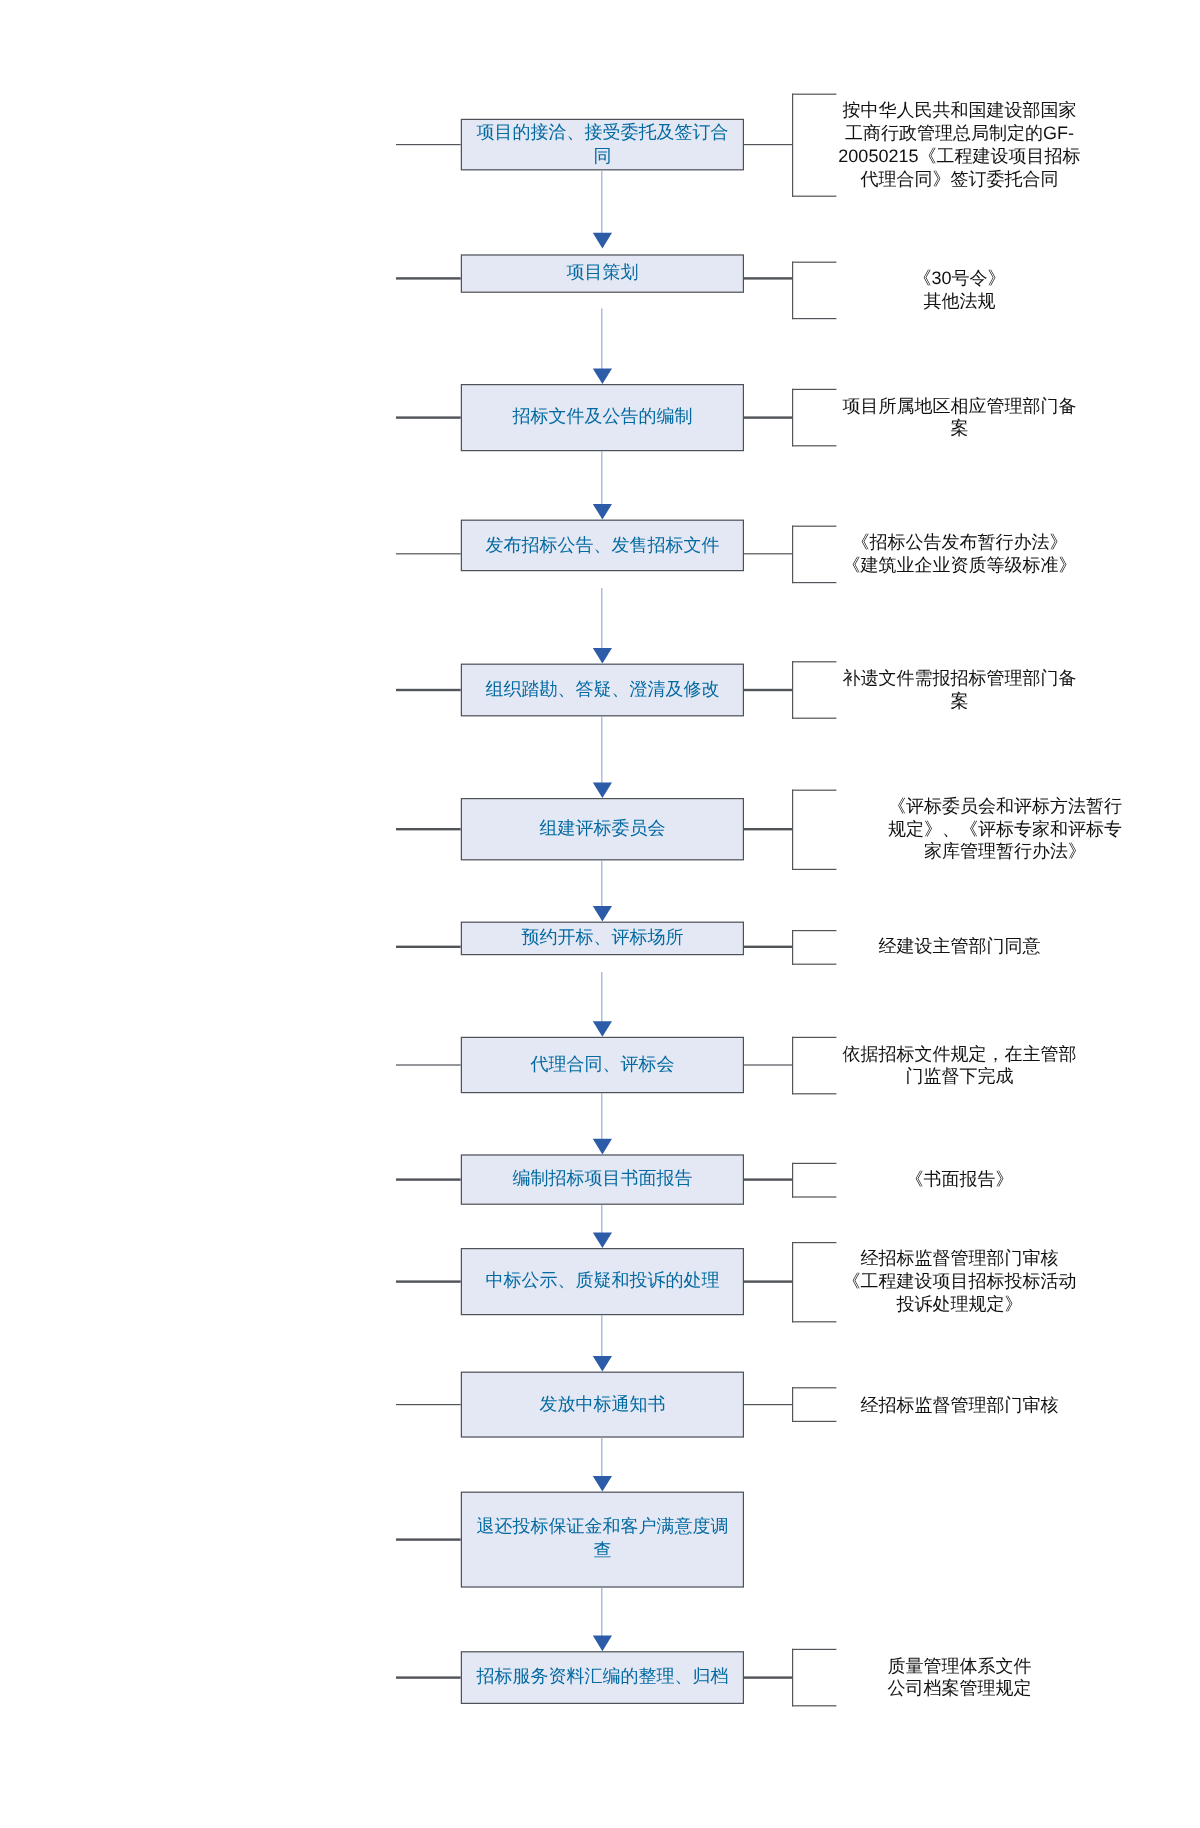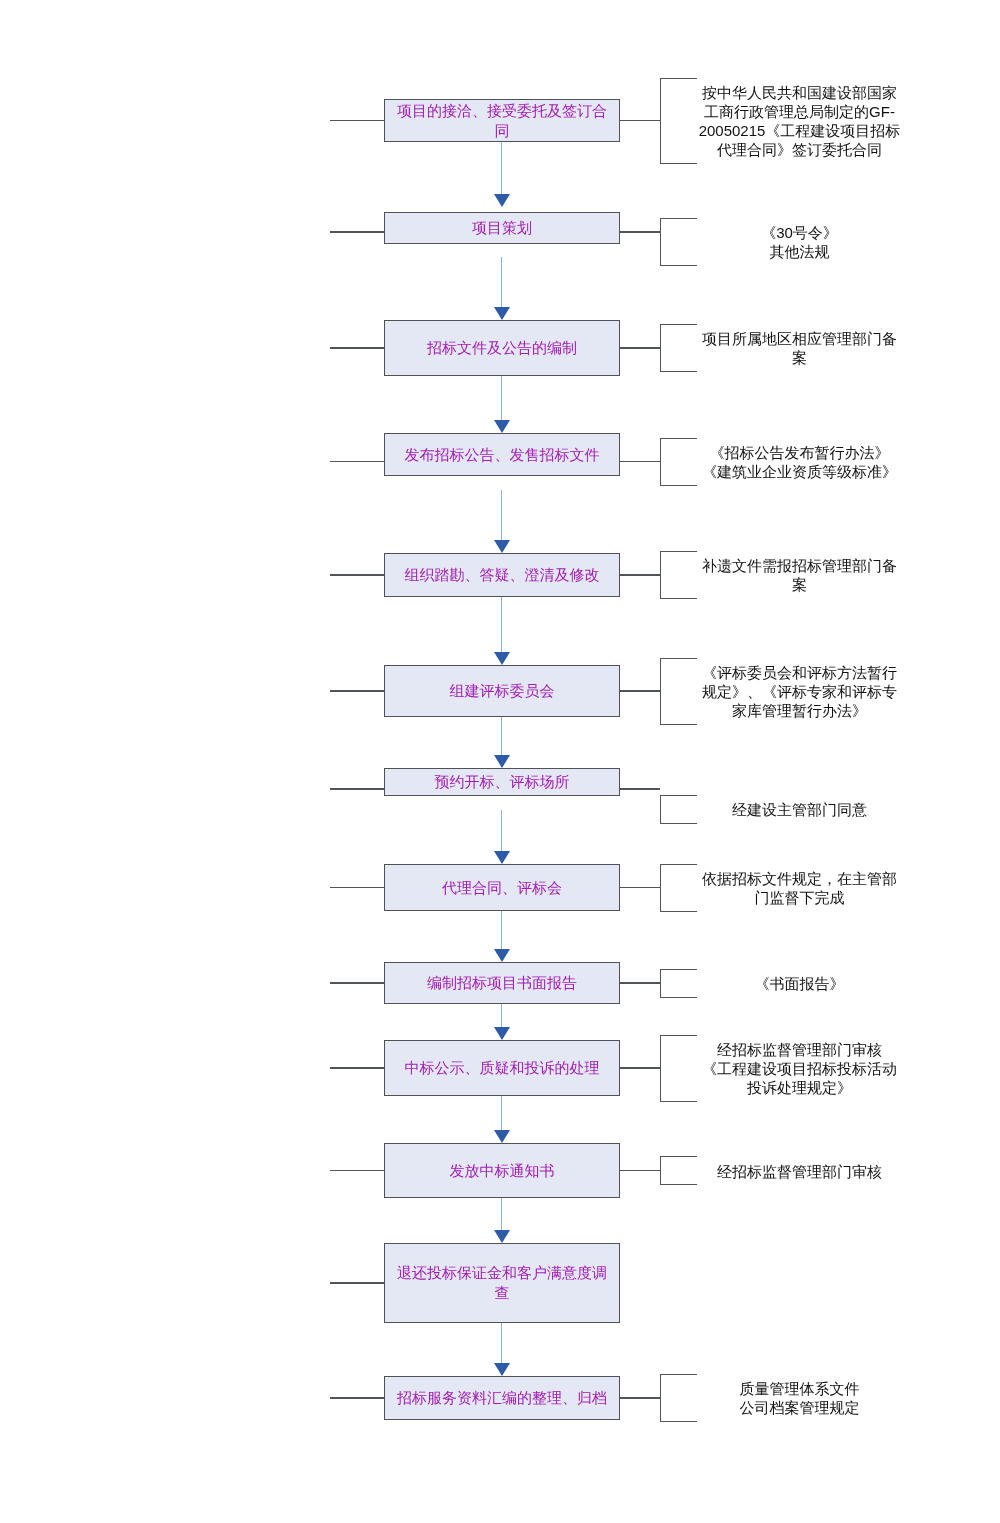--- a/index.html
+++ b/index.html
@@ -7,21 +7,21 @@
   #canvas{position:relative;width:1000px;height:1523px;background:#ffffff;overflow:hidden;}
   .flow-row{position:absolute;left:0;top:0;width:0;height:0;}
 
   .process-box{
     position:absolute;left:384px;width:236px;box-sizing:border-box;
     background:#e3e8f4;border:1.5px solid #4e5156;
     display:flex;align-items:center;justify-content:center;
   }
   .box-text{
     font-size:15px;line-height:20px;text-align:center;white-space:pre-line;
-    color:#a21caf;padding:0 4px;
+    color:#0369a1;padding:0 4px;
   }
 
   .callout{position:absolute;transform:translateY(-50%);}
   .right-callout{left:660px;width:270px;text-align:center;}
   .callout-text{
     position:relative;font-size:15px;line-height:19px;white-space:pre-line;color:#111;z-index:2;
   }
   .right-callout .callout-text{padding-left:9px;}
 
   .bracket{position:absolute;top:50%;transform:translateY(-50%);box-sizing:border-box;z-index:1;}
@@ -121,36 +121,36 @@
     </div>
   </div>
     <div class="flow-arrow" style="top: 597px; height: 68px;"></div>
     <div class="flow-row">
 
     <div class="connector connector-left" style="top: 690.3px;"></div>
     <div class="process-box" style="top: 665px; height: 52px;">
       <div class="box-text">组建评标委员会</div>
     </div>
     <div class="connector connector-right" style="top: 690.3px;"></div>
-    <div class="callout right-callout" style="top: 691px;">
+    <div class="callout right-callout" style="top: 691px; padding-left: 38px;">
       <div class="bracket bracket-right" style="height: 67px;"></div>
       <div class="callout-text">《评标委员会和评标方法暂行
 规定》、《评标专家和评标专
 家库管理暂行办法》</div>
     </div>
   </div>
     <div class="flow-arrow" style="top: 717px; height: 51px;"></div>
     <div class="flow-row">
 
     <div class="connector connector-left" style="top: 788.3px;"></div>
     <div class="process-box" style="top: 768px; height: 28px;">
       <div class="box-text">预约开标、评标场所</div>
     </div>
     <div class="connector connector-right" style="top: 788.3px;"></div>
-    <div class="callout right-callout" style="top: 789px; margin-top: 20px;">
+    <div class="callout right-callout" style="top: 789px;">
       <div class="bracket bracket-right" style="height: 29px;"></div>
       <div class="callout-text">经建设主管部门同意</div>
     </div>
   </div>
     <div class="flow-arrow" style="top: 810px; height: 54px;"></div>
     <div class="flow-row">
 
     <div class="connector connector-left" style="top: 886.8px;"></div>
     <div class="process-box" style="top: 864px; height: 47px;">
       <div class="box-text">代理合同、评标会</div>

